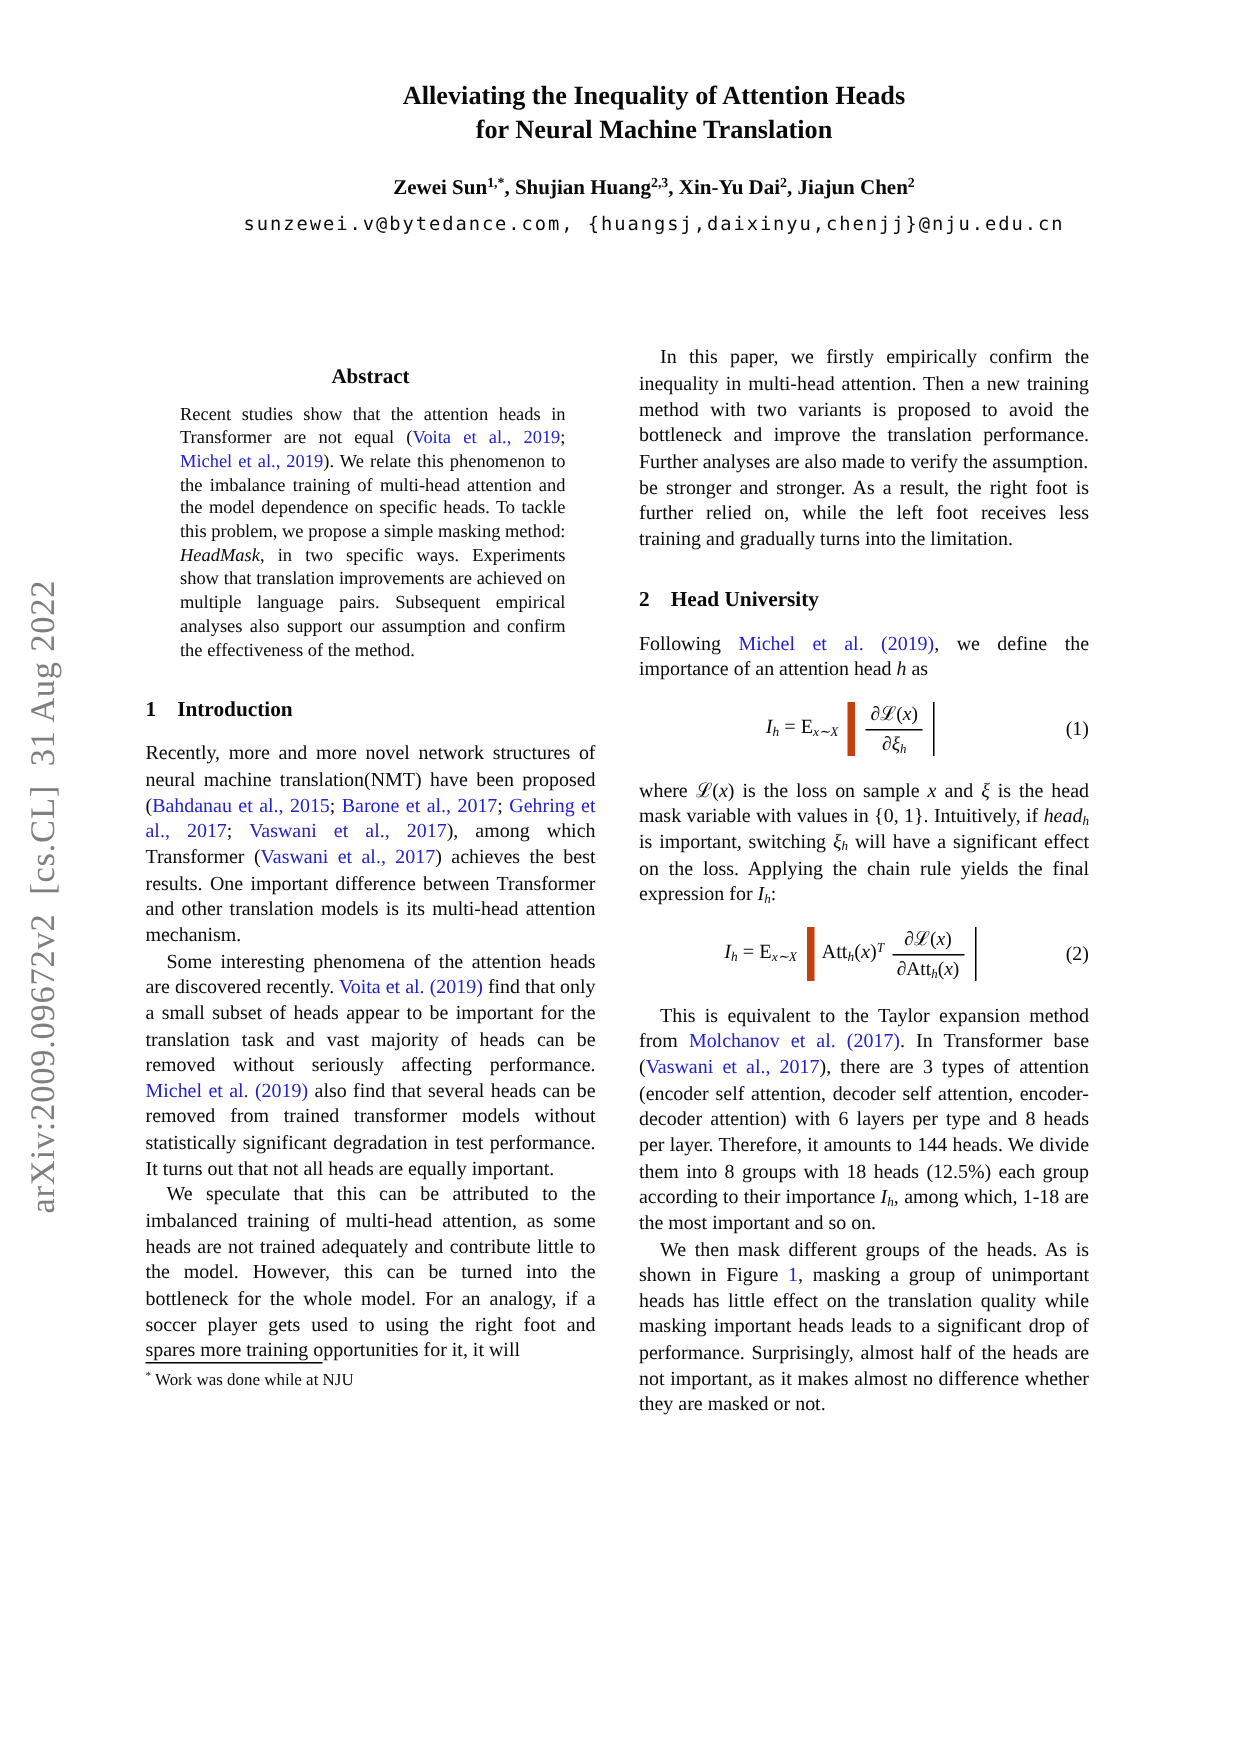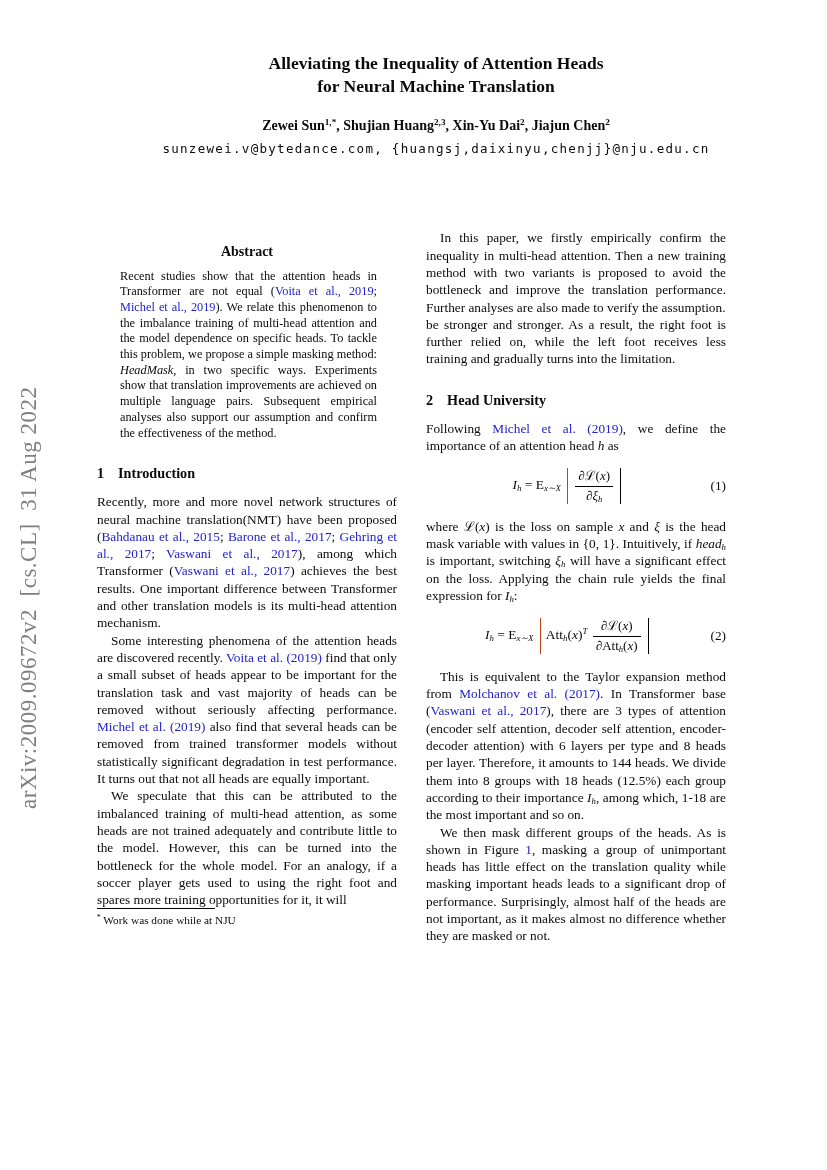--- a/index.html
+++ b/index.html
@@ -45,21 +45,21 @@
   .body-p { font-size:13.3px; line-height:17.3px; text-align:justify; }
   .indent { text-indent:14px; }
 
   
   .equation { display:flex; align-items:center; margin:14px 0; font-size:13.5px; }
   .eq-body { flex:1; text-align:center; }
   .eq-num { font-size:13.3px; }
   .frac { display:inline-flex; flex-direction:column; text-align:center; vertical-align:middle; margin:0 2px; font-size:13px; line-height:1.25; }
   .frac .num { padding:0 3px 1px 3px; border-bottom:1px solid #000; }
   .frac .den { padding:1px 3px 0 3px; }
-  .abs { display:inline-block; border-left:1px solid #c2410c; border-right:1px solid #000; padding:0 5px; margin:0 3px; vertical-align:middle; }
+  .abs { display:inline-block; border-left:5px solid #c2410c; border-right:1px solid #000; padding:0 5px; margin:0 3px; vertical-align:middle; }
 
   
   .it  { font-style:italic; }
   .bf  { font-weight:bold; }
   .mi  { font-style:italic; }
   .bb  { font-style:normal; }
   .cite { color:#2222cc; }
   .sup { font-size:66%; vertical-align:0.5em;  line-height:0; }
   .sub { font-size:66%; vertical-align:-0.22em; line-height:0; }
 

